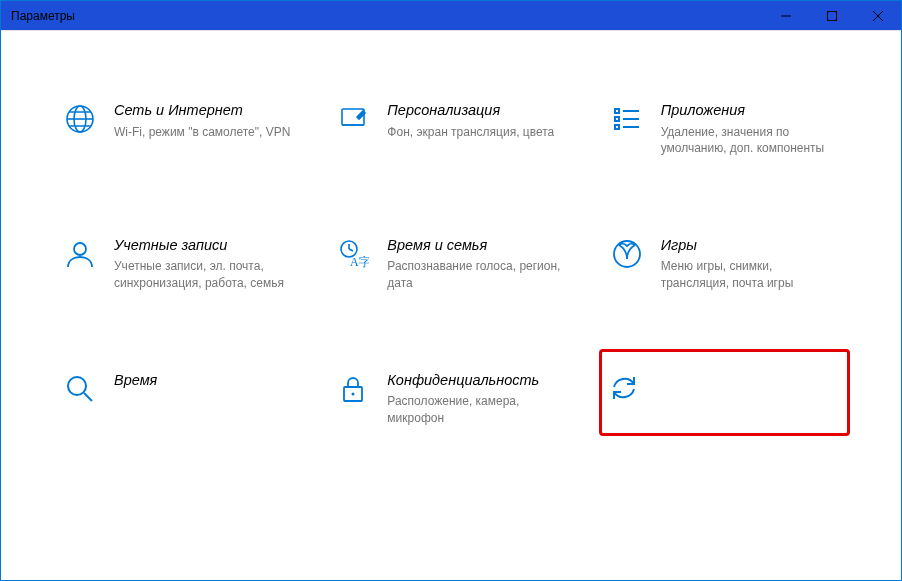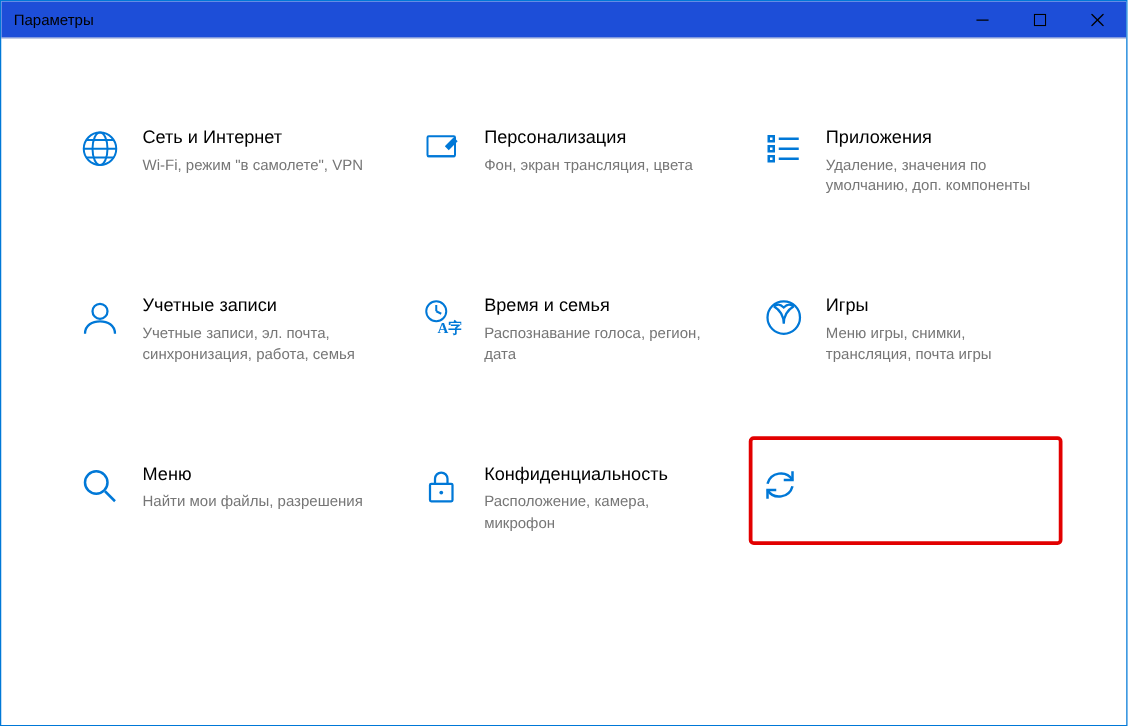--- a/index.html
+++ b/index.html
@@ -70,29 +70,29 @@
       margin-right: -4px;
     }
     .tile-icon {
       flex-shrink: 0;
       width: 32px;
       height: 32px;
       display: flex;
       align-items: center;
       color: #6d28d9;
       margin-top: 2px;
-      font-weight: bold;
     }
     .tile-icon svg { width: 32px; height: 32px; }
     .tile-text { flex: 1; }
     .tile-title {
       font-size: 14.5px;
       color: #000;
       margin-bottom: 4px;
       line-height: 1.28;
+      font-style: italic;
     }
     .tile-desc {
       font-size: 12px;
       color: #767676;
       line-height: 1.35;
     }
     
     .content-area::-webkit-scrollbar { width: 16px; }
     .content-area::-webkit-scrollbar-track { background: #f0f0f0; }
     .content-area::-webkit-scrollbar-thumb { background: #c2c2c2; }
@@ -216,22 +216,21 @@
 
 
     <div class="tile">
       <div class="tile-icon">
         <svg viewBox="0 0 32 32" fill="none" stroke="#0078d7" stroke-width="2">
           <circle cx="13" cy="13" r="9"></circle>
           <line x1="20" y1="20" x2="28" y2="28"></line>
         </svg>
       </div>
       <div class="tile-text">
-        <div class="tile-title">Меню</div>
-        <div class="tile-desc">Найти мои файлы, разрешения</div>
+        <div class="tile-title">Время</div>
       </div>
     </div>
 
     <div class="tile">
       <div class="tile-icon">
         <svg viewBox="0 0 32 32" fill="none" stroke="#0078d7" stroke-width="1.8">
           <rect x="7" y="14" width="18" height="14" rx="1"></rect>
           <path d="M11 14 v-4 a5 5 0 0 1 10 0 v4"></path>
           <circle cx="16" cy="21" r="1.5" fill="#0078d7" stroke="none"></circle>
         </svg>

